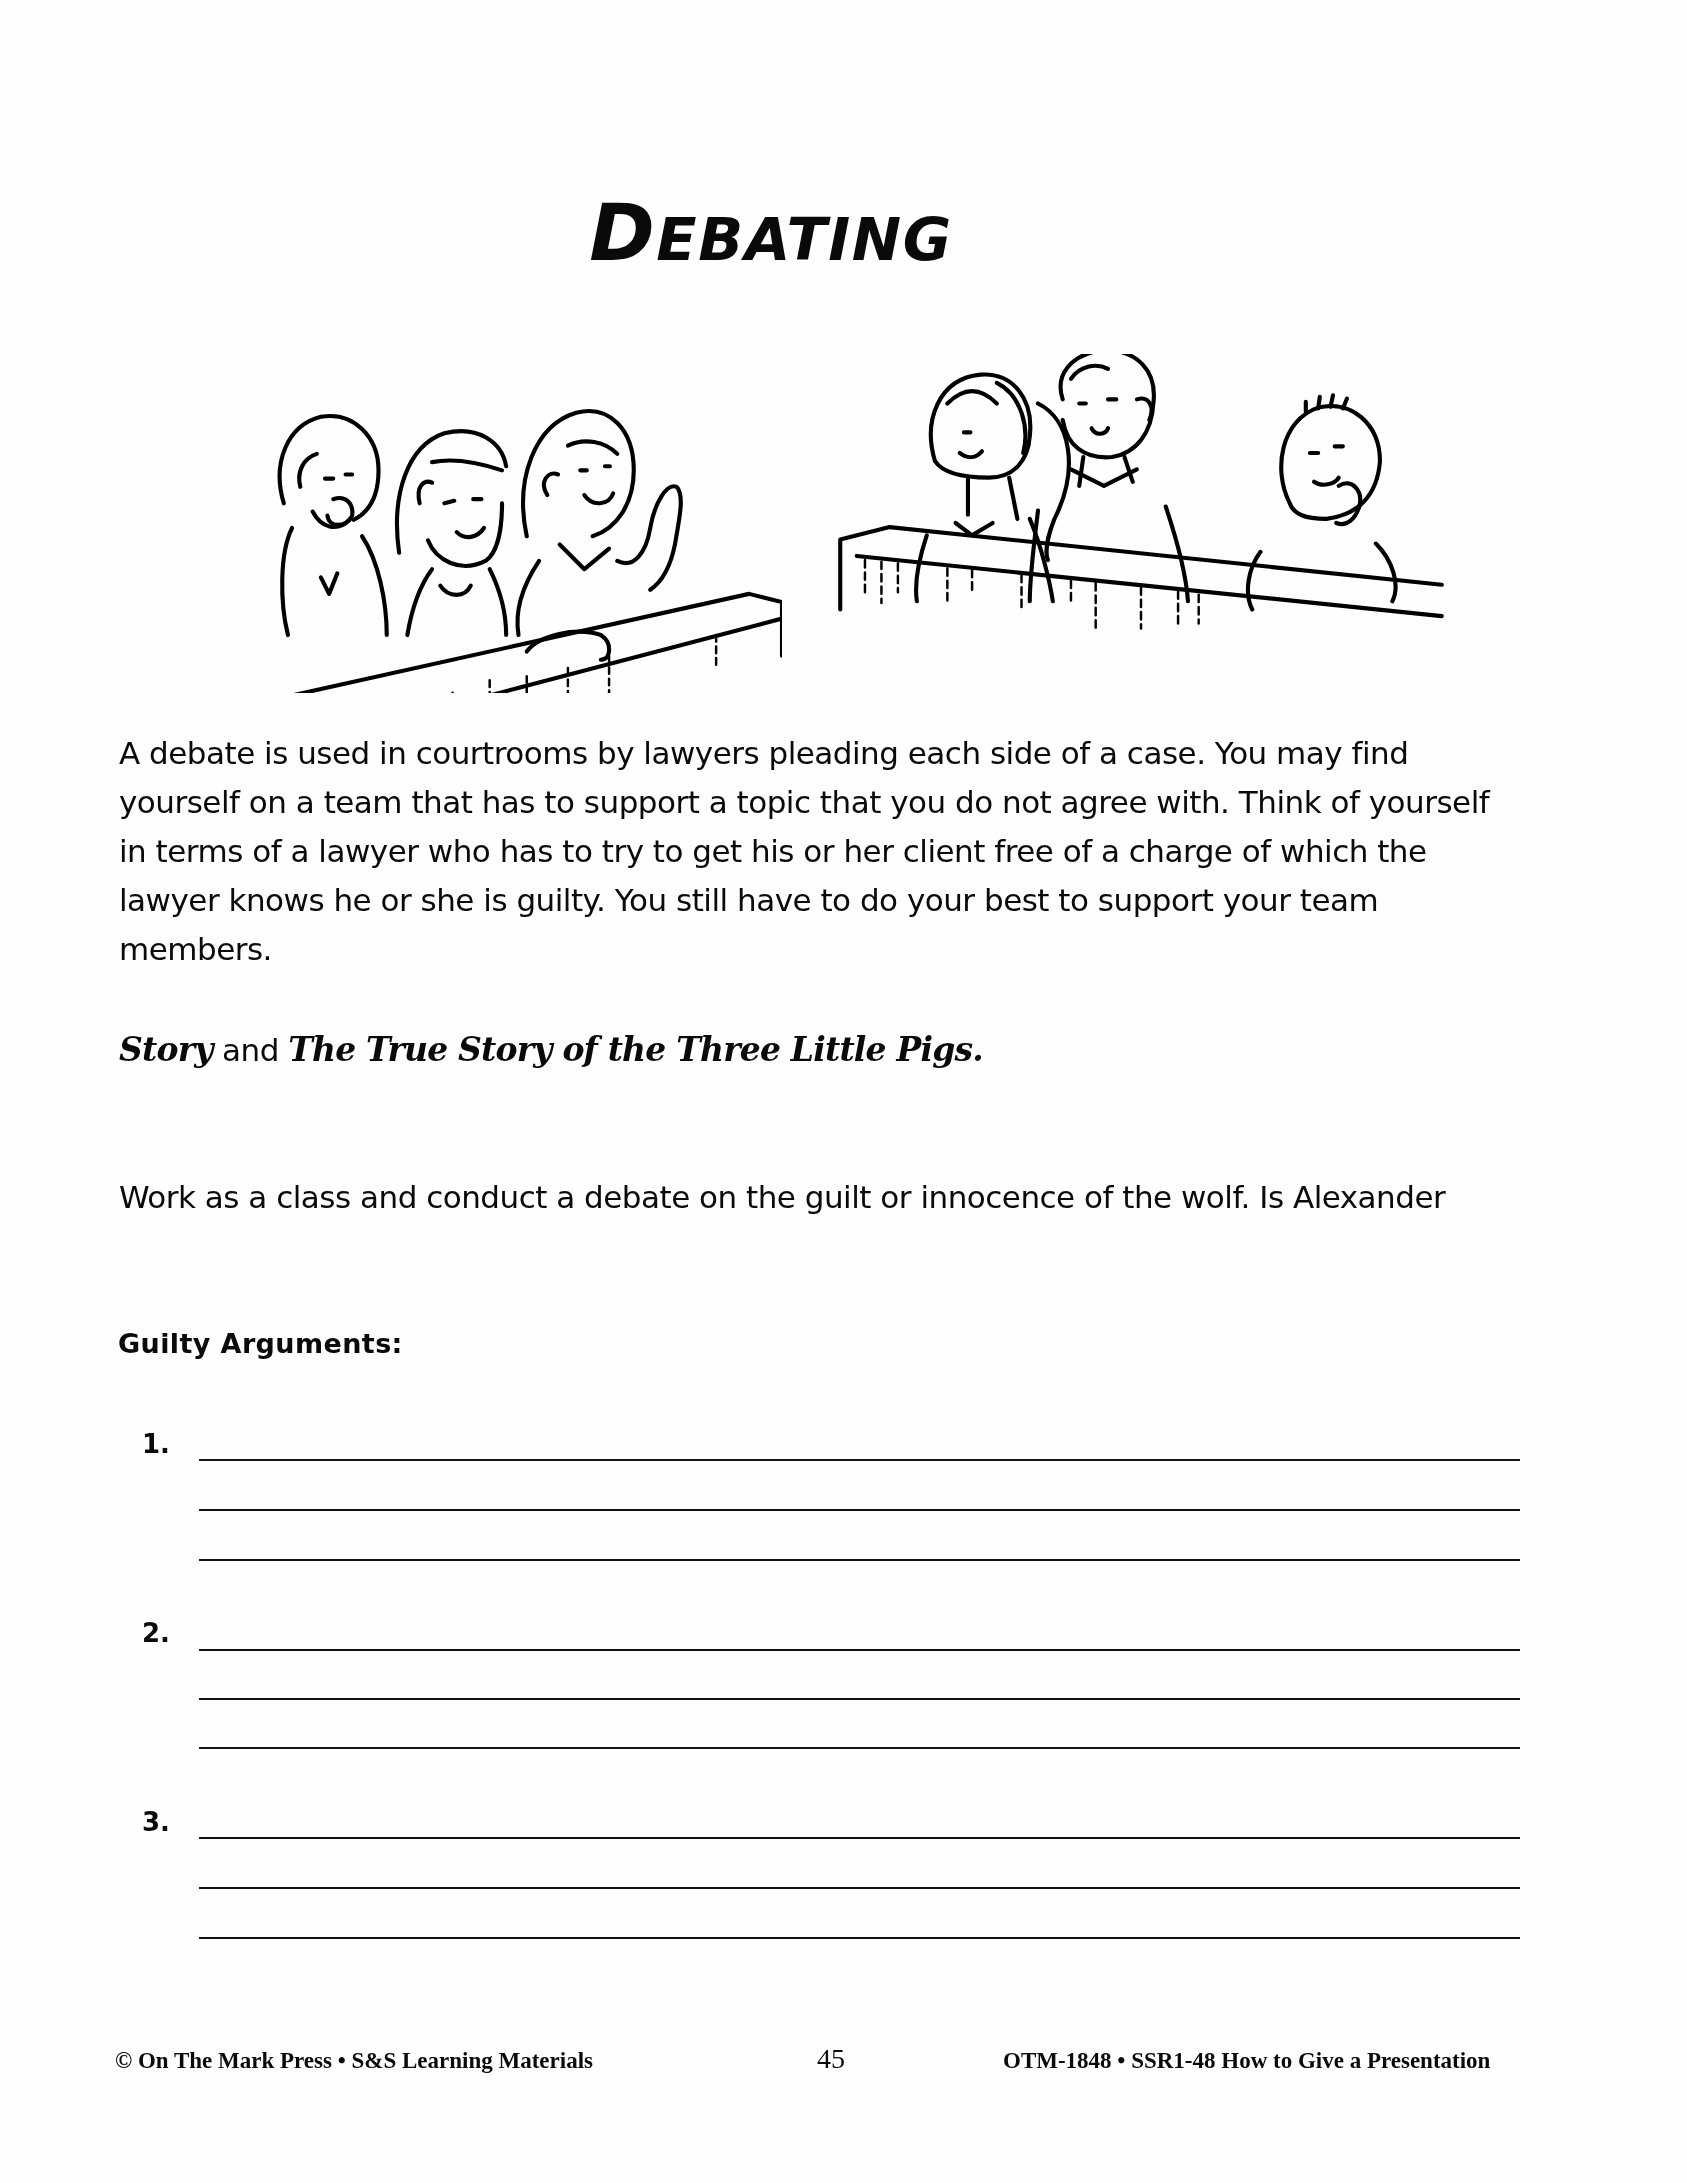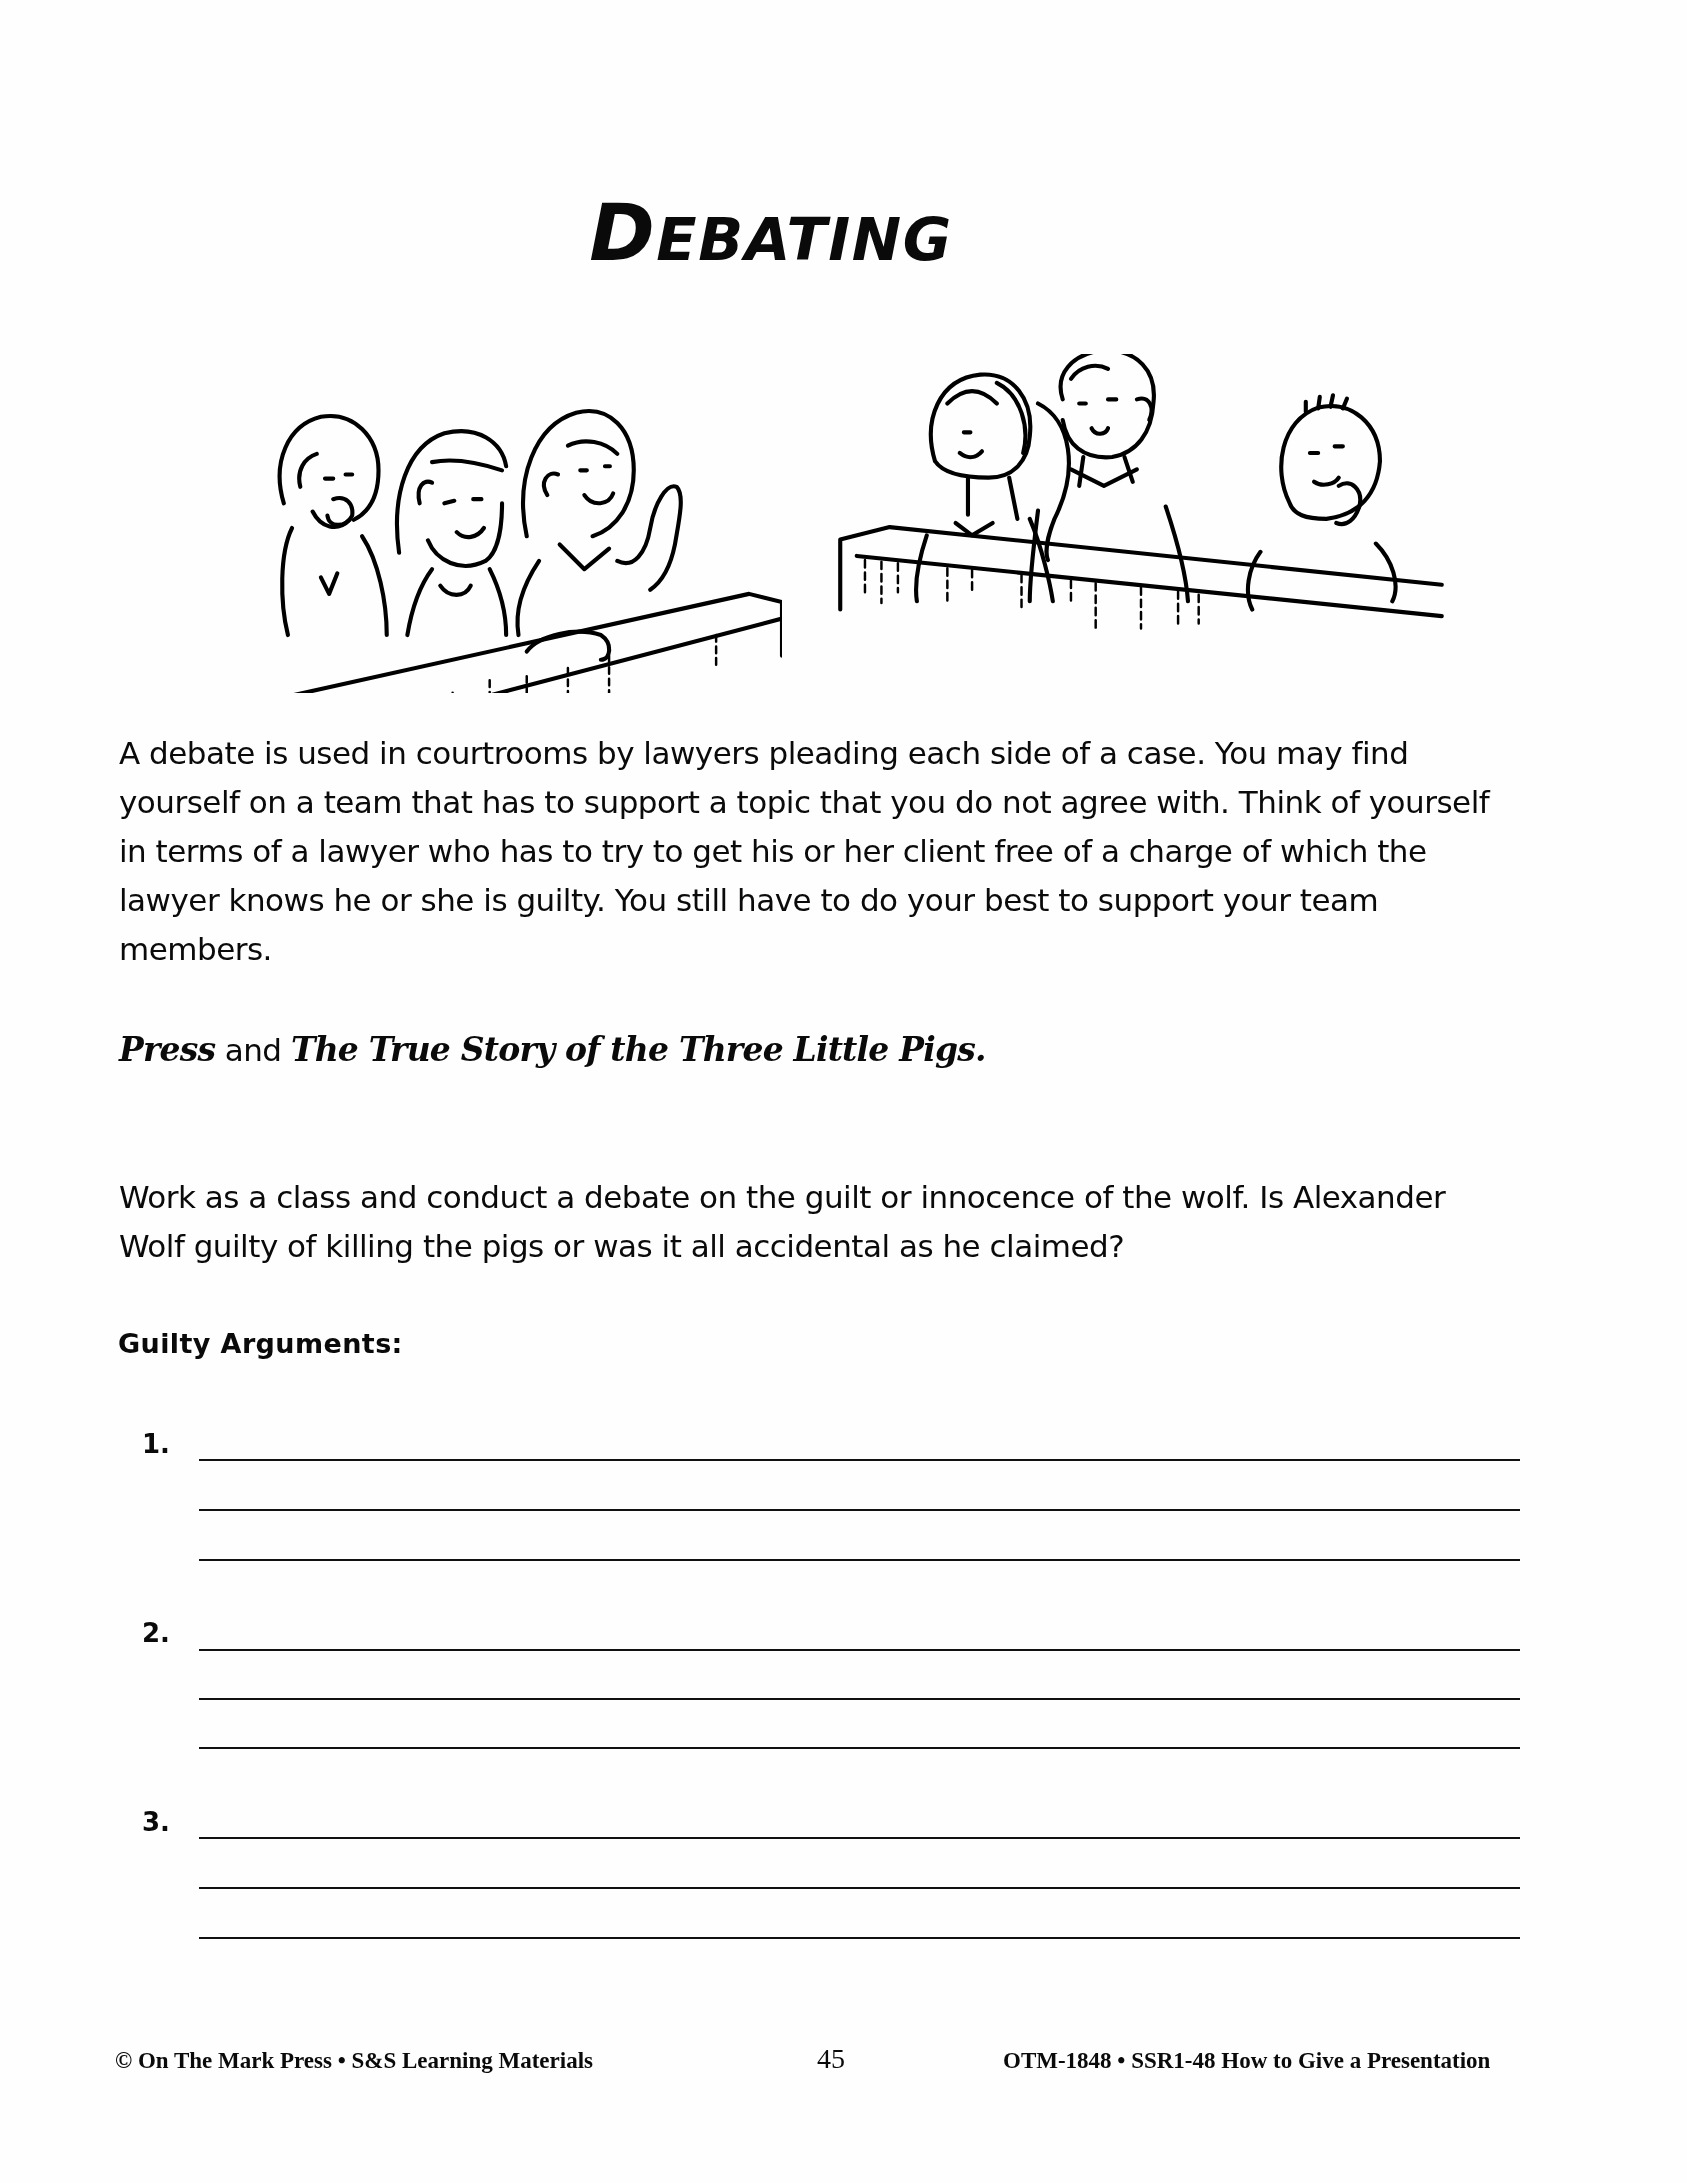--- a/index.html
+++ b/index.html
@@ -104,27 +104,26 @@
   <div class="para" style="top:729px;">
     <span class="line">A debate is used in courtrooms by lawyers pleading each side of a case. You may find</span>
     <span class="line">yourself on a team that has to support a topic that you do not agree with. Think of yourself</span>
     <span class="line">in terms of a lawyer who has to try to get his or her client free of a charge of which the</span>
     <span class="line">lawyer knows he or she is guilty. You still have to do your best to support your team</span>
     <span class="line">members.</span>
   </div>
 
   <div class="para" style="top:1025px;">
     <span class="line">
-      <em>Press</em><span> and </span><em>The True Story of the Three Little Pigs.</em>
+      <em>Story</em><span> and </span><em>The True Story of the Three Little Pigs.</em>
     </span>
   </div>
 
   <div class="para" style="top:1173px;">
     <span class="line">Work as a class and conduct a debate on the guilt or innocence of the wolf. Is Alexander</span>
-    <span class="line">Wolf guilty of killing the pigs or was it all accidental as he claimed?</span>
   </div>
 
   <div class="section-heading">Guilty Arguments:</div>
 
   <div class="arg-num" style="top:1429px;">1.</div>
   <div class="write-line" style="top:1459px;"></div>
   <div class="write-line" style="top:1509px;"></div>
   <div class="write-line" style="top:1559px;"></div>
 
   <div class="arg-num" style="top:1618px;">2.</div>

